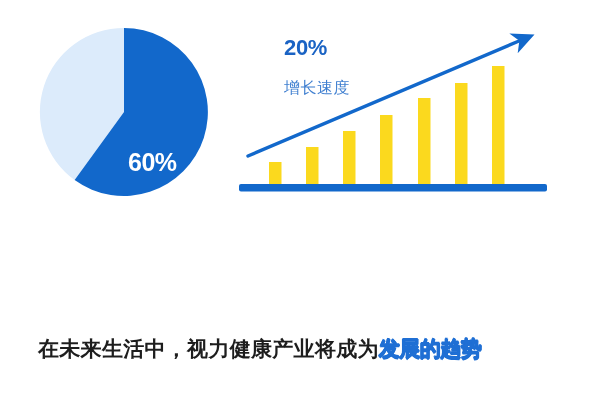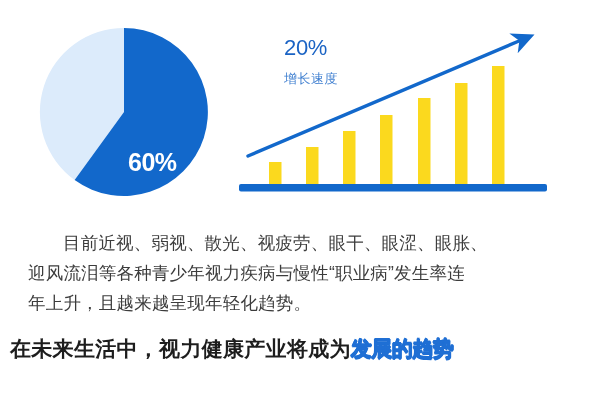--- a/index.html
+++ b/index.html
@@ -52,50 +52,50 @@
 
   #growth-callout {
     position: absolute;
     left: 48px;
     top: 12px;
     line-height: 1.08;
     white-space: nowrap;
   }
   #growth-percent {
     font-size: 22px;
-    font-weight: normal;
+    font-weight: bold;
     color: #1a63c4;
     letter-spacing: -0.3px;
   }
   #growth-caption {
-    font-size: 13px;
+    font-size: 16px;
     color: #3f7fd0;
     letter-spacing: 0.5px;
-    margin-top: 12px;
+    margin-top: 19px;
   }
 
   
   #body-paragraph {
     position: absolute;
     left: 28px;
     top: 228px;
     width: 548px;
     font-size: 17.5px;
     color: #3c3c3c;
     line-height: 30px;
     letter-spacing: 0.2px;
     text-align: justify;
   }
   #body-paragraph .indent { display: inline-block; width: 35px; }
   #body-paragraph .pline { display: block; white-space: nowrap; }
 
   
   #headline {
     position: absolute;
-    left: 10px;
+    left: 38px;
     top: 336px;
     font-size: 21px;
     font-weight: bold;
     line-height: 1.2;
     white-space: nowrap;
     letter-spacing: 0.3px;
   }
   #headline-main { color: #1d1d1d; }
   #headline-accent {
     color: #1f6fd4;
@@ -139,23 +139,18 @@
 
       <rect x="3" y="160" width="308" height="7.5" rx="2" fill="#1268CB"></rect>
     </svg>
 
     <div id="growth-callout">
       <div id="growth-percent">20%</div>
       <div id="growth-caption">增长速度</div>
     </div>
   </div>
 
-  <div id="body-paragraph">
-    <span class="pline"><span class="indent"></span><span>目前近视、弱视、散光、视疲劳、眼干、眼涩、眼胀、</span></span>
-    <span class="pline">迎风流泪等各种青少年视力疾病与慢性“职业病”发生率连</span>
-    <span class="pline">年上升，且越来越呈现年轻化趋势。</span>
-  </div>
 
   <div id="headline">
     <span id="headline-main">在未来生活中，视力健康产业将成为</span><span id="headline-accent">发展的趋势</span>
   </div>
 
 </div>
 
 </body></html>

